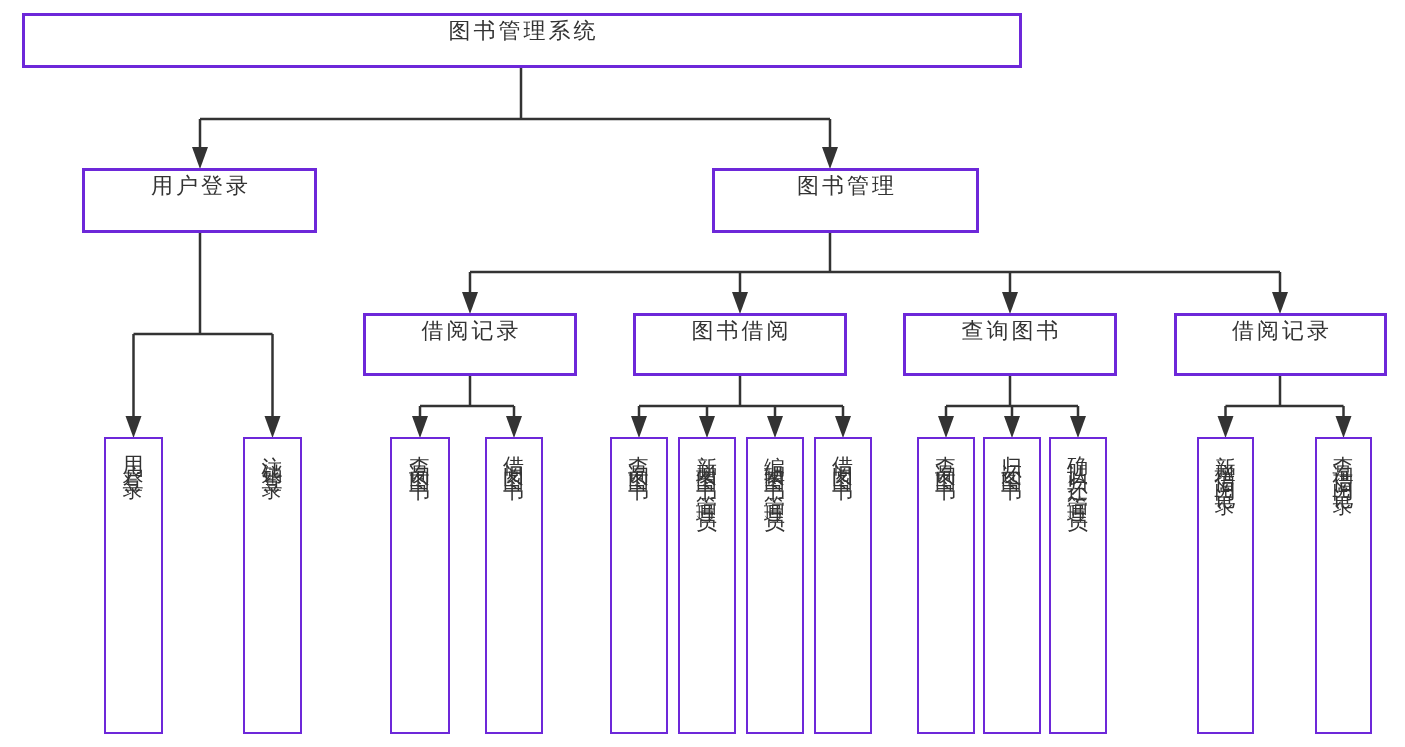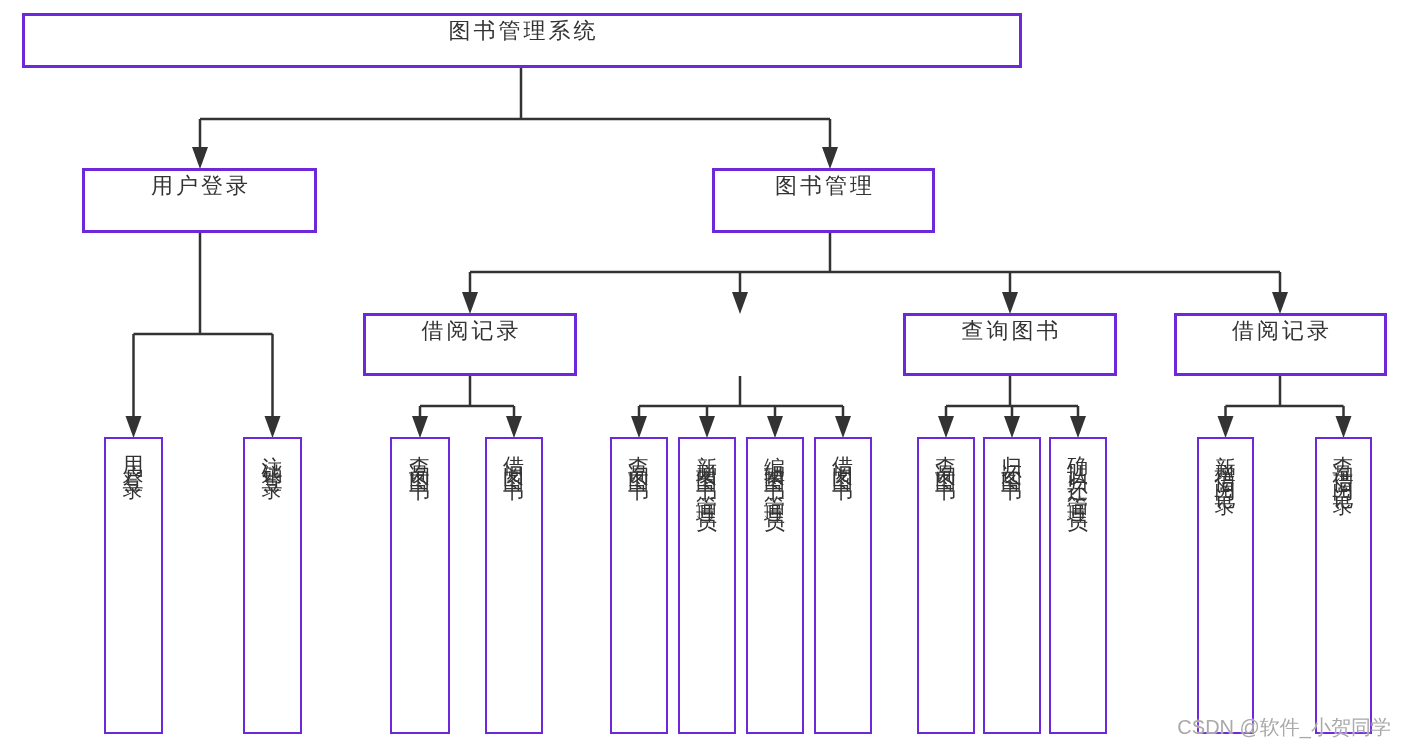--- a/index.html
+++ b/index.html
@@ -130,27 +130,30 @@
     </g>
   </svg>
 
   <div class="box" style="left:22px;top:13px;width:1000px;height:55px">
     <span class="hlabel">图书管理系统</span>
   </div>
 
   <div class="box" style="left:82px;top:168px;width:235px;height:65px">
     <span class="hlabel">用户登录</span>
   </div>
-  <div class="box" style="left:712px;top:168px;width:223px;height:65px">
+  <div class="box" style="left:712px;top:168px;width:267px;height:65px">
     <span class="hlabel">图书管理</span>
   </div>
 
   <div class="box" style="left:363px;top:313px;width:214px;height:63px">
     <span class="hlabel">借阅记录</span>
   </div>
+  <div class="box" style="left:633px;top:313px;width:214px;height:63px">
+    <span class="hlabel">图书借阅</span>
+  </div>
   <div class="box" style="left:903px;top:313px;width:214px;height:63px">
     <span class="hlabel">查询图书</span>
   </div>
   <div class="box" style="left:1174px;top:313px;width:213px;height:63px">
     <span class="hlabel">借阅记录</span>
   </div>
 
   <div class="box leaf" style="left:104px;width:59px">
     <span class="vlabel">用户登录</span>
   </div>
@@ -184,15 +187,14 @@
   <div class="box leaf" style="left:1049px;width:58px">
     <span class="vlabel">确认归还（管理员）</span>
   </div>
   <div class="box leaf" style="left:1197px;width:57px">
     <span class="vlabel">新增借阅记录</span>
   </div>
   <div class="box leaf" style="left:1315px;width:57px">
     <span class="vlabel">查询借阅记录</span>
   </div>
 
-  <div class="watermark">CSDN @软件_小贺同学</div>
 
 </div>
 
 </body></html>

